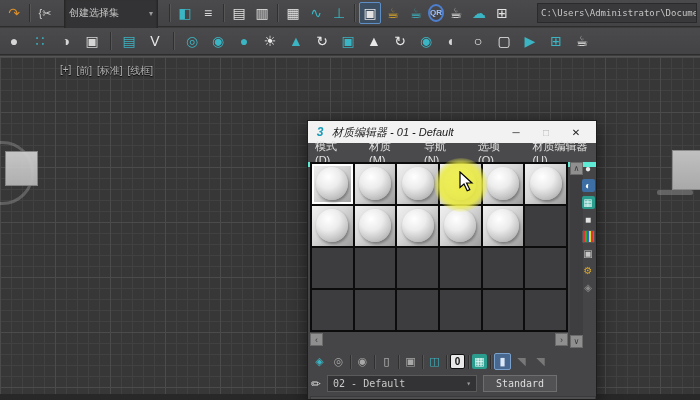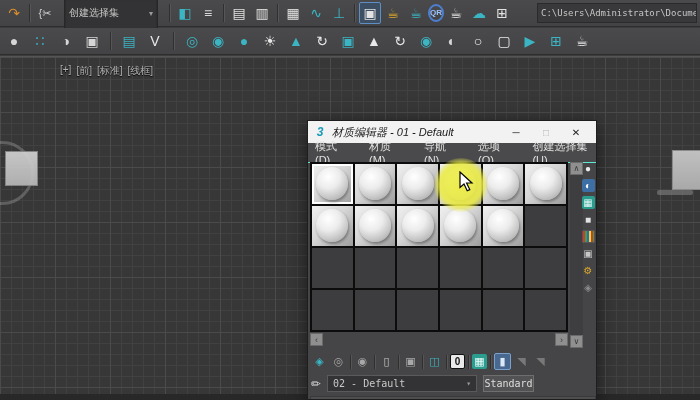--- a/index.html
+++ b/index.html
@@ -78,21 +78,21 @@
     box-shadow:0 4px 18px rgba(0,0,0,.55);overflow:hidden;z-index:5;
   }
   .titlebar{height:22px;background:#f2f2f2;display:flex;align-items:center;padding:0 5px;gap:5px;}
   .logo3{width:14px;height:14px;font-size:12px;font-weight:bold;font-style:italic;color:#1a9bb8;
     display:flex;align-items:center;justify-content:center;}
   .title-text{font-size:11px;color:#1a1a1a;white-space:nowrap;font-style:italic;}
   .win-btns{margin-left:auto;display:flex;}
   .win-btn{width:30px;height:22px;display:flex;align-items:center;justify-content:center;font-size:10px;color:#222;}
   .win-btn.max{color:#b5b5b5;}
   .menubar{
-    height:19px;background:#4a4a4c;border-bottom:1px solid #5eead4;
+    height:19px;background:#4a4a4c;border-bottom:5px solid #5eead4;
     display:flex;align-items:center;gap:24px;padding:0 7px;font-size:11px;color:#e2e2e2;
   }
   .slot-area{
     position:absolute;top:41px;left:2px;width:258px;height:170px;
     background:#0c0c0c;border:1px solid #0c0c0c;box-sizing:border-box;
     display:grid;grid-template-columns:repeat(6,1fr);grid-auto-rows:1fr;gap:2px;padding:1px;
   }
   .slot{background:#3d3d3f;position:relative;}
   .slot.filled{background:linear-gradient(135deg,#f0f0f0 0%,#d6d6d6 45%,#9d9d9d 100%);}
   .slot.filled .sphere{
@@ -122,21 +122,21 @@
   .me-bottom .blue{background:#49688f;border:1px solid #7aa0cc;box-sizing:border-box;color:#dce9f8;}
   .name-row{position:absolute;top:253px;left:3px;width:284px;height:19px;display:flex;align-items:center;gap:6px;}
   .dropper{font-size:12px;color:#d8d8d8;transform:rotate(0deg);}
   .mat-dropdown{
     width:150px;height:17px;background:#333335;border:1px solid #5a5a5a;color:#c9c9c9;
     font-size:10px;font-family:"DejaVu Sans Mono",monospace;display:flex;align-items:center;
     justify-content:space-between;padding:0 5px;box-sizing:border-box;
   }
   .mat-dropdown .arr{font-size:8px;color:#9a9a9a;}
   .std-btn{
-    width:51px;height:17px;background:#525254;border:1px solid #6e6e6e;color:#dedede;
+    width:74px;height:17px;background:#525254;border:1px solid #6e6e6e;color:#dedede;
     font-size:10px;font-family:"DejaVu Sans Mono",monospace;display:flex;align-items:center;justify-content:center;box-sizing:border-box;
   }
   .rollout{
     position:absolute;top:275px;left:2px;width:286px;height:18px;background:#4e4e50;
     border:1px solid #3a3a3a;box-sizing:border-box;color:#cfcfcf;font-size:10px;
     display:flex;align-items:center;padding-left:10px;
   }
   
   #click-highlight{
     position:absolute;left:434px;top:158px;width:54px;height:54px;border-radius:50%;z-index:6;
@@ -226,21 +226,21 @@
       <span class="win-btn">─</span>
       <span class="win-btn max">□</span>
       <span class="win-btn">✕</span>
     </span>
   </div>
   <div class="menubar" id="me-menubar">
       <span>模式(D)</span>
       <span>材质(M)</span>
       <span>导航(N)</span>
       <span>选项(O)</span>
-      <span>创建选择集(U)</span>
+      <span>材质编辑器(U)</span>
     </div>
 
   <div class="slot-area" id="slot-area">
       <div class="slot filled selected">
         <div class="sphere"></div>
       </div>
       <div class="slot filled">
         <div class="sphere"></div>
       </div>
       <div class="slot filled">

